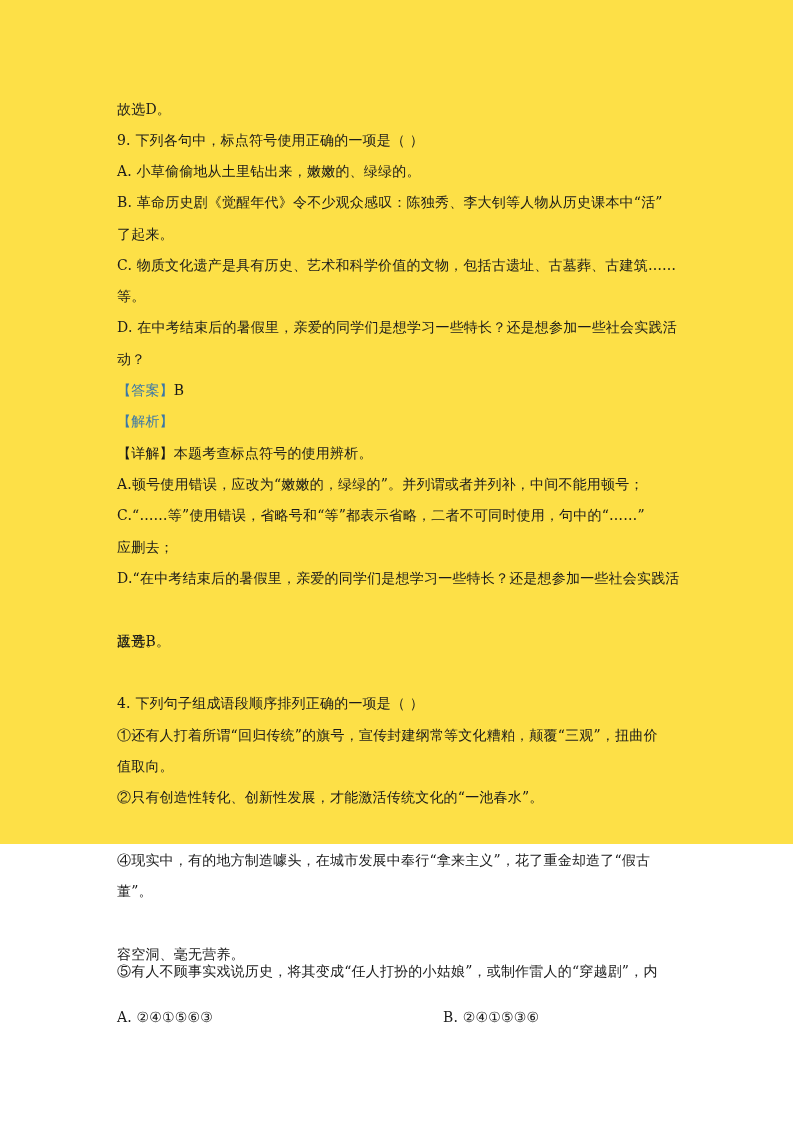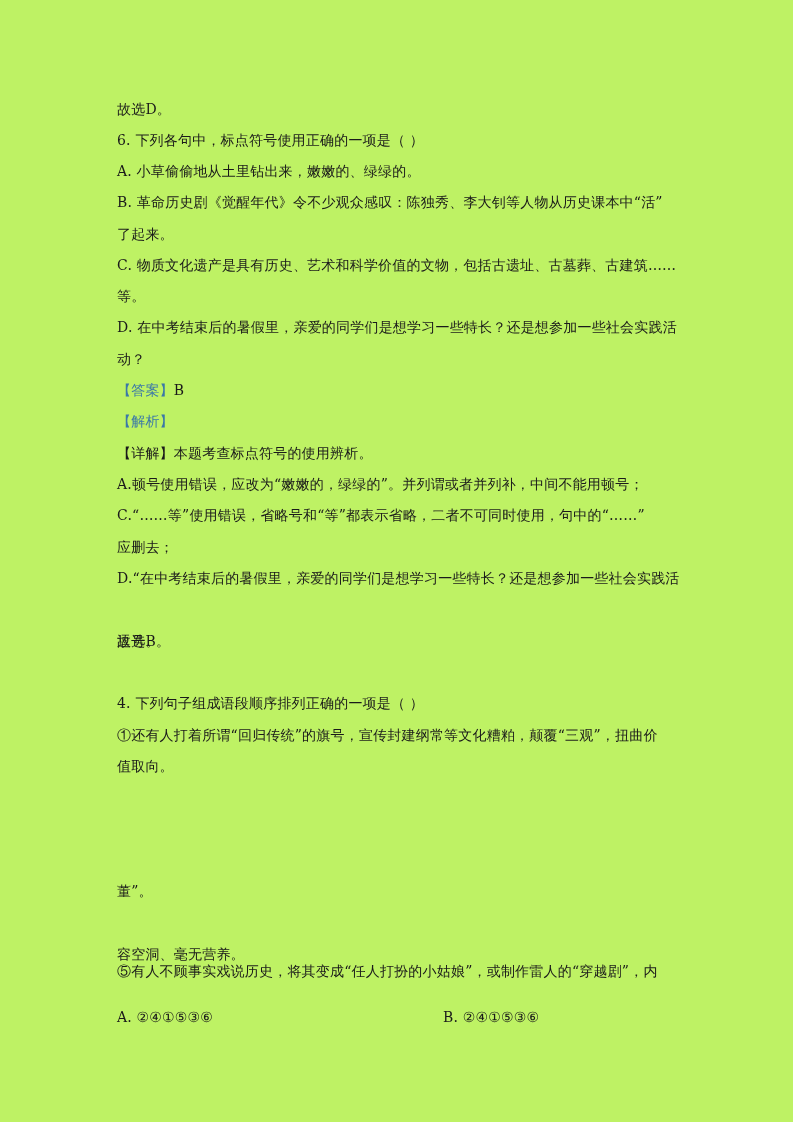--- a/index.html
+++ b/index.html
@@ -1,28 +1,28 @@
 <!DOCTYPE html>
 <html><head>
 <meta charset="utf-8">
 <style>
   html, body { margin: 0; padding: 0; background: #ffffff; }
   body { width: 793px; height: 1122px; position: relative; overflow: hidden;
          font-family: "DejaVu Serif", "Liberation Serif", serif; color: #1a1a1a; }
-  .page { position: absolute; left: 0; top: 0; width: 793px; height: 1122px; background: #bef264; }
+  .page { position: absolute; left: 0; top: 0; width: 793px; height: 844px; background: #fde047; }
   .line { position: absolute; left: 117px; font-size: 14px; line-height: 18px; white-space: nowrap; letter-spacing: 0.2px; }
   .tag { color: #3b78a8; }
   .opt-b { left: 443px; }
 </style>
 </head>
 <body>
 
 <div class="page">
   <div class="line" style="top:100px">故选D。</div>
-  <div class="line" style="top:131px">6.  下列各句中，标点符号使用正确的一项是（    ）</div>
+  <div class="line" style="top:131px">9.  下列各句中，标点符号使用正确的一项是（    ）</div>
   <div class="line" style="top:162px">A.  小草偷偷地从土里钻出来，嫩嫩的、绿绿的。</div>
   <div class="line" style="top:193px">B.  革命历史剧《觉醒年代》令不少观众感叹：陈独秀、李大钊等人物从历史课本中“活”</div>
   <div class="line" style="top:225px">了起来。</div>
   <div class="line" style="top:256px">C.  物质文化遗产是具有历史、艺术和科学价值的文物，包括古遗址、古墓葬、古建筑……</div>
   <div class="line" style="top:287px">等。</div>
   <div class="line" style="top:318px">D.  在中考结束后的暑假里，亲爱的同学们是想学习一些特长？还是想参加一些社会实践活</div>
   <div class="line" style="top:350px">动？</div>
   <div class="line" style="top:381px">
     <span class="tag">【答案】</span><span>B</span>
   </div>
@@ -32,18 +32,20 @@
   <div class="line" style="top:444px">【详解】本题考查标点符号的使用辨析。</div>
   <div class="line" style="top:475px">A.顿号使用错误，应改为“嫩嫩的，绿绿的”。并列谓或者并列补，中间不能用顿号；</div>
   <div class="line" style="top:506px">C.“……等”使用错误，省略号和“等”都表示省略，二者不可同时使用，句中的“……”</div>
   <div class="line" style="top:538px">应删去；</div>
   <div class="line" style="top:569px">D.“在中考结束后的暑假里，亲爱的同学们是想学习一些特长？还是想参加一些社会实践活</div>
   <div class="line" style="top:632px">逗号。</div>
   <div class="line" style="top:632px">故选B。</div>
   <div class="line" style="top:694px">4.  下列句子组成语段顺序排列正确的一项是（    ）</div>
   <div class="line" style="top:726px">①还有人打着所谓“回归传统”的旗号，宣传封建纲常等文化糟粕，颠覆“三观”，扭曲价</div>
   <div class="line" style="top:757px">值取向。</div>
+  <div class="line" style="top:788px">②只有创造性转化、创新性发展，才能激活传统文化的“一池春水”。</div>
+  <div class="line" style="top:851px">④现实中，有的地方制造噱头，在城市发展中奉行“拿来主义”，花了重金却造了“假古</div>
   <div class="line" style="top:882px">董”。</div>
   <div class="line" style="top:962px">⑤有人不顾事实戏说历史，将其变成“任人打扮的小姑娘”，或制作雷人的“穿越剧”，内</div>
   <div class="line" style="top:945px">容空洞、毫无营养。</div>
-  <div class="line" style="top:1008px">A.  ②④①⑤③⑥</div>
+  <div class="line" style="top:1008px">A.  ②④①⑤⑥③</div>
   <div class="line opt-b" style="top:1008px">B.  ②④①⑤③⑥</div>
 </div>
 
 </body></html>

